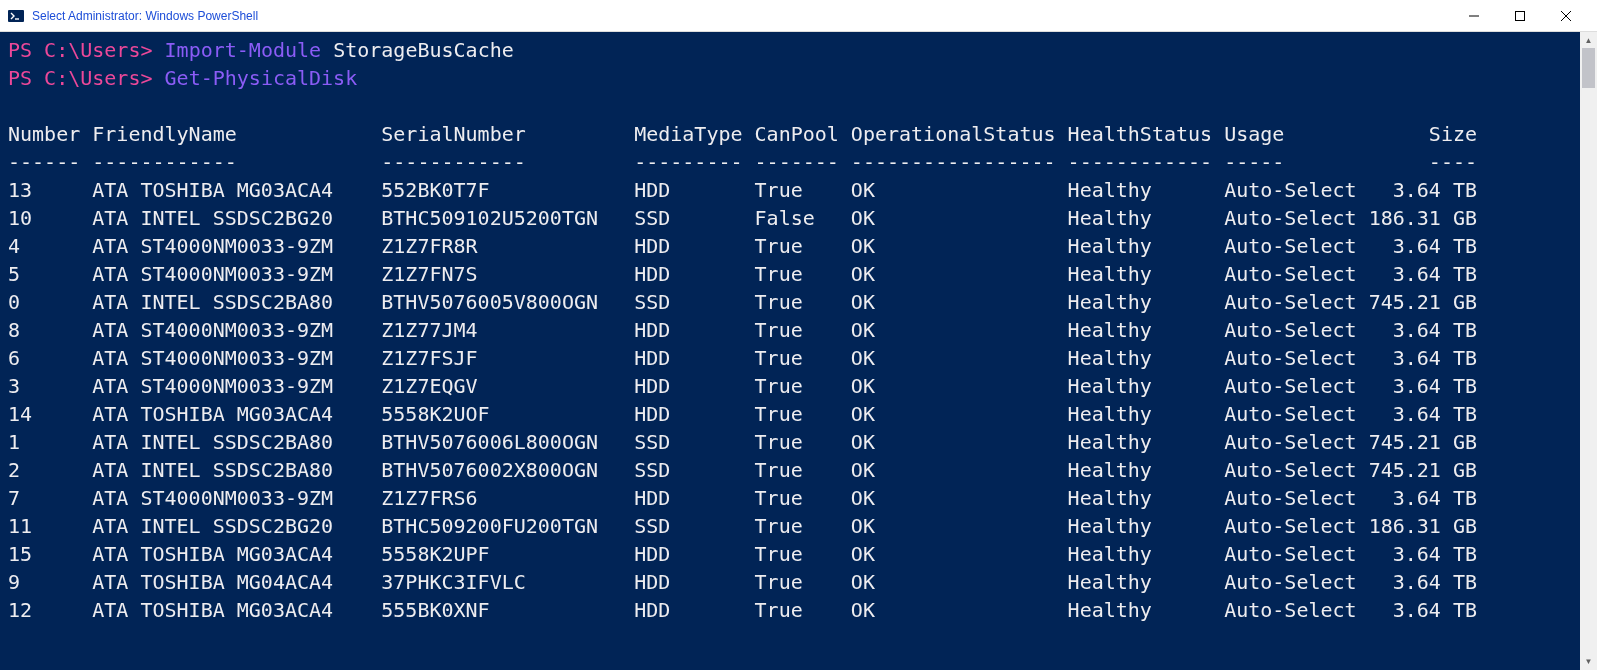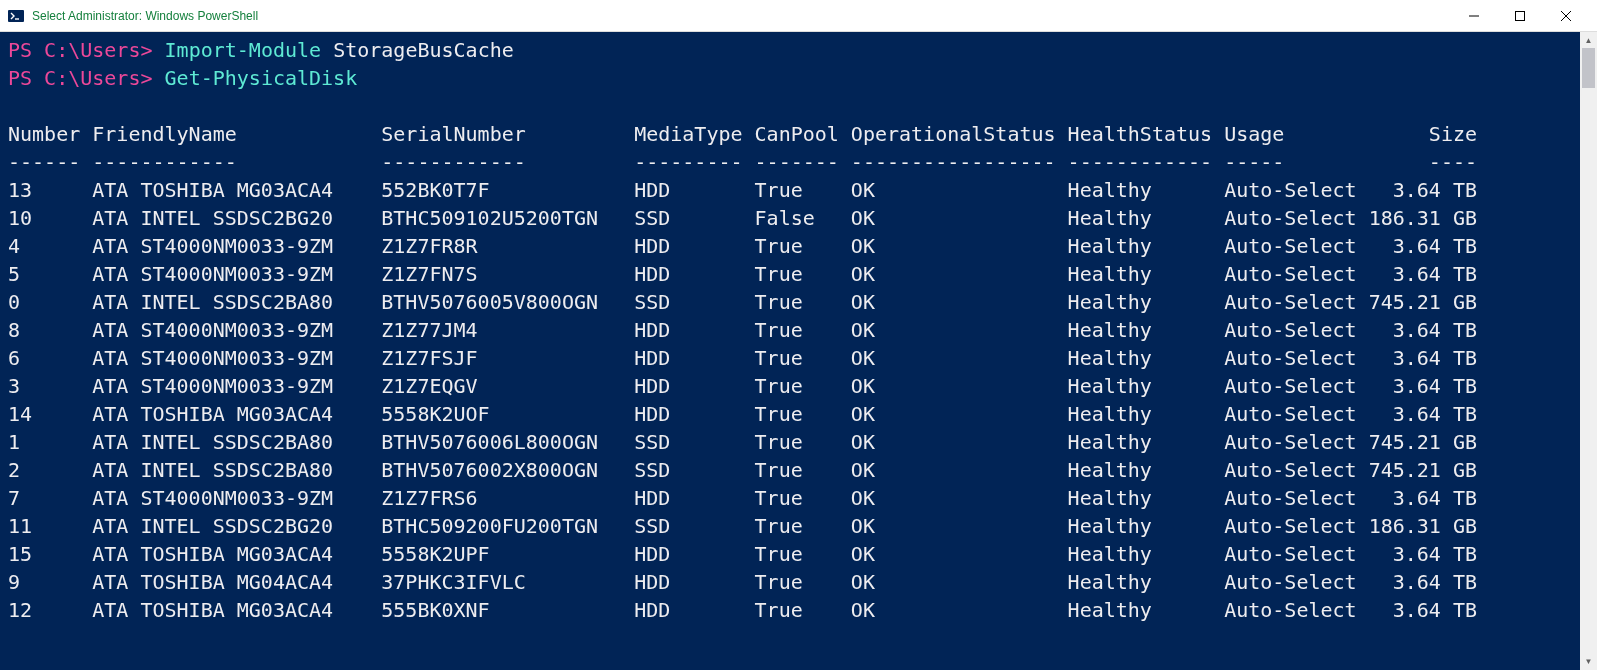--- a/index.html
+++ b/index.html
@@ -23,21 +23,21 @@
   .titlebar .icon {
     width: 16px;
     height: 16px;
     margin-right: 8px;
     display: inline-flex;
     align-items: center;
     justify-content: center;
   }
   .titlebar .title {
     font-size: 12px;
-    color: #15803d;
+    color: #1d4ed8;
     flex: 1;
   }
   .titlebar .win-controls {
     display: flex;
     gap: 0;
   }
   .titlebar .win-btn {
     width: 46px;
     height: 32px;
     display: flex;
@@ -59,21 +59,21 @@
     background: #012456;
     color: #eeedf0;
     font-family: Consolas, "Lucida Console", monospace;
     font-size: 20px;
     line-height: 28px;
     padding: 4px 8px;
     white-space: pre;
     overflow: hidden;
   }
   .prompt { color: #ec4899; }
-  .cmd { color: #5eead4; }
+  .cmd { color: #8b5cf6; }
   .arg { color: #eeedf0; }
 
   .scrollbar {
     width: 17px;
     background: #f0f0f0;
     position: relative;
   }
   .scrollbar .thumb {
     position: absolute;
     top: 16px;

